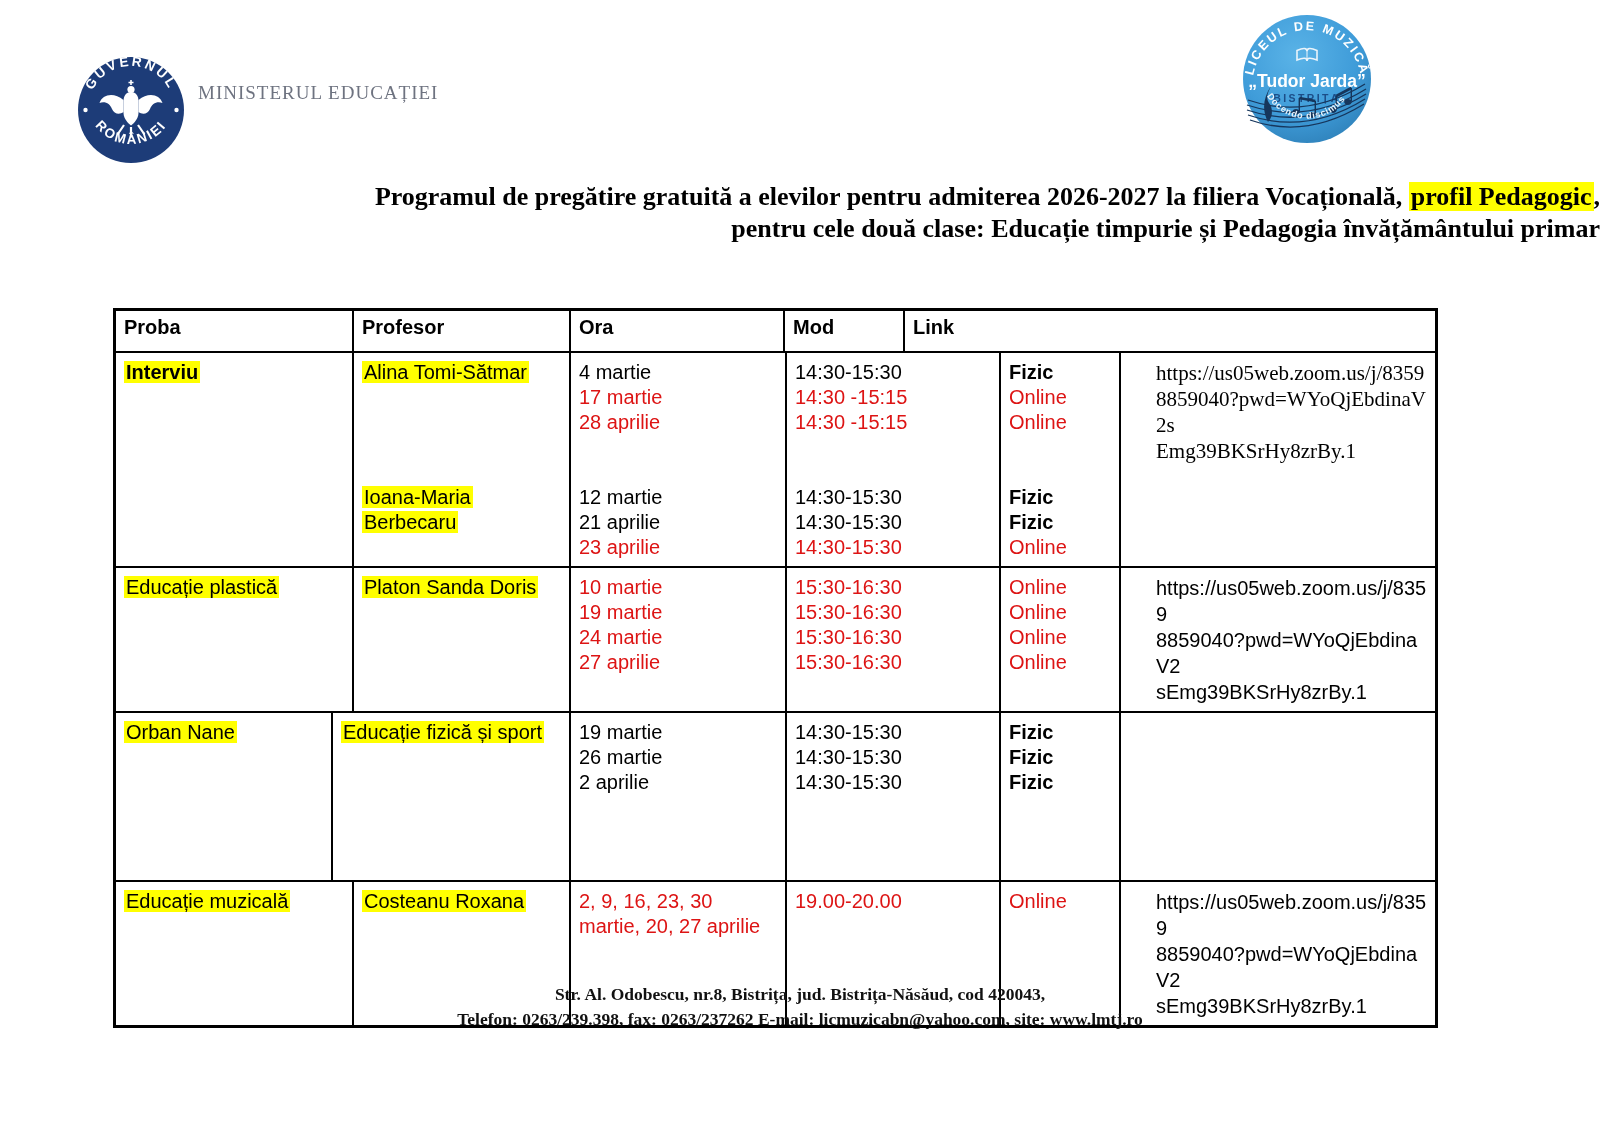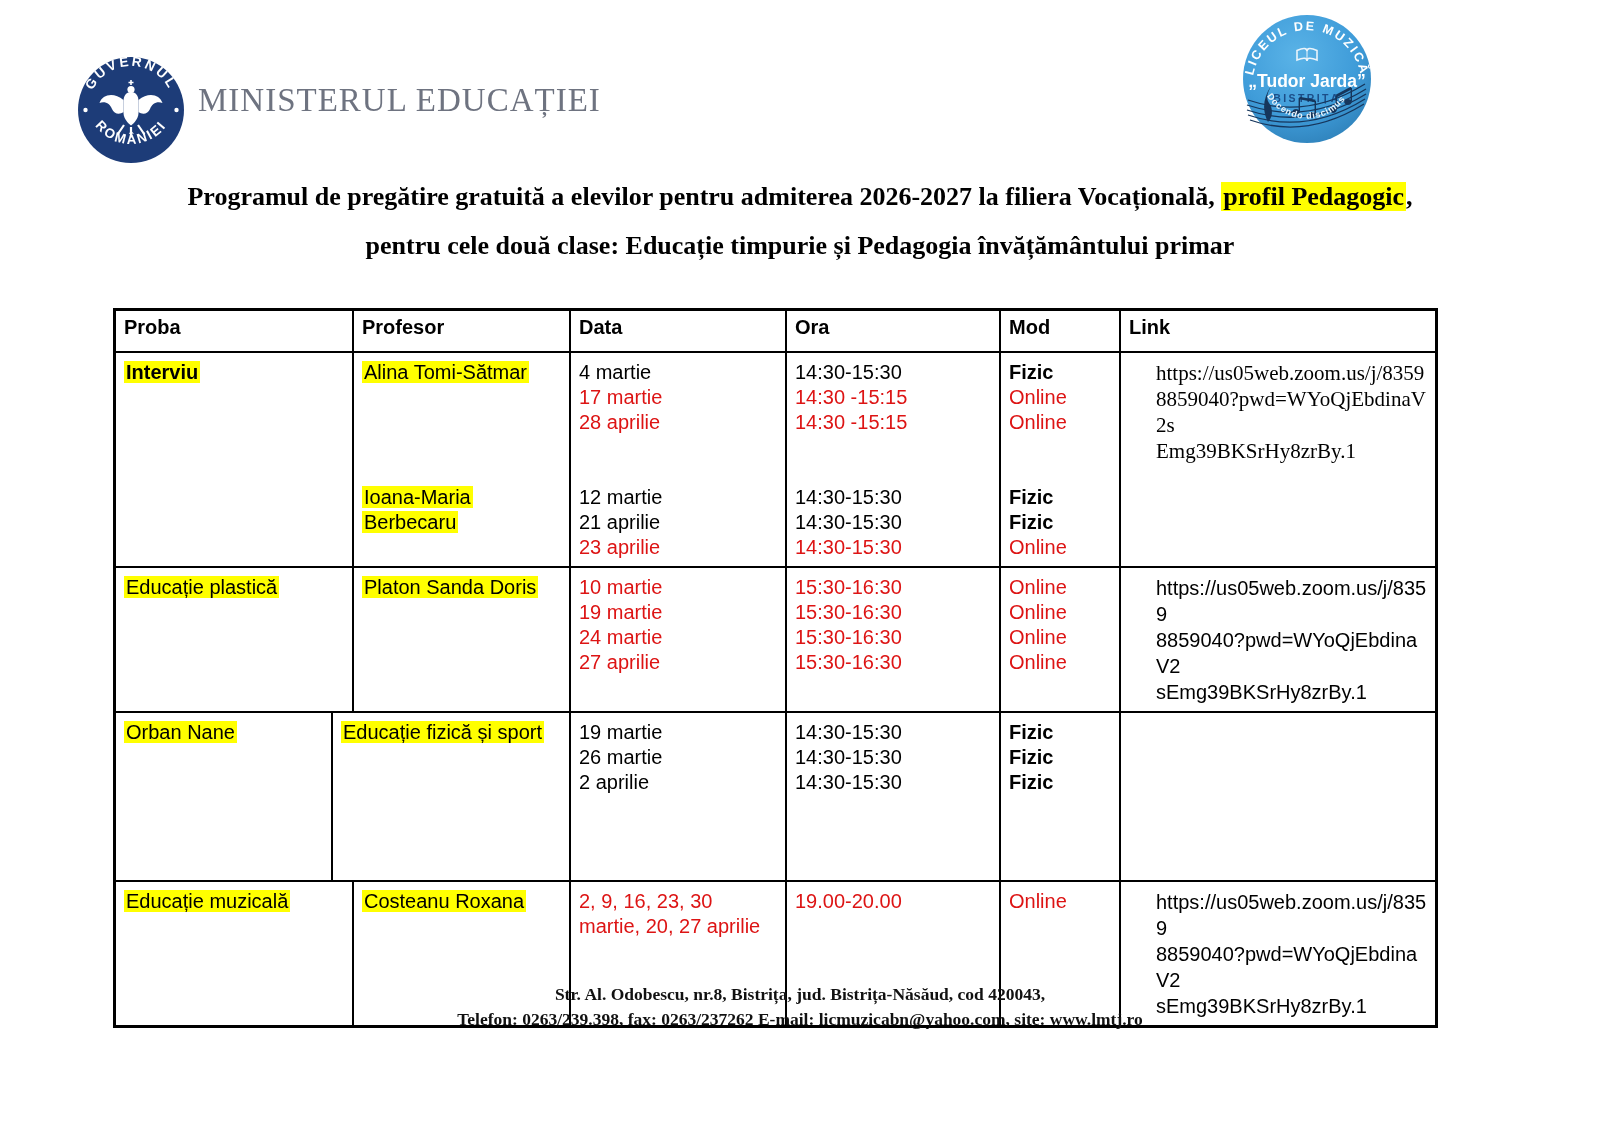--- a/index.html
+++ b/index.html
@@ -3,29 +3,29 @@
 <meta charset="utf-8">
 <style>
   html,body{margin:0;padding:0;background:#e8e8e8;}
   .page{position:relative;width:1600px;height:1132px;background:#fff;margin:0 auto;
         font-family:"Liberation Sans","DejaVu Sans",sans-serif;overflow:hidden;}
 
   
   .gov-logo{position:absolute;left:76px;top:55px;width:110px;height:110px;}
   .ministry{position:absolute;left:198px;top:82px;
             font-family:"Liberation Serif","DejaVu Serif",serif;
-            font-size:33px;letter-spacing:1px;color:var(--ministry-gray);}
+            font-size:19px;letter-spacing:1px;color:var(--ministry-gray);}
   .school-logo{position:absolute;left:1238px;top:12px;width:138px;height:138px;}
   svg text{font-family:"Liberation Sans","DejaVu Sans",sans-serif;}
 
   
-  .title{position:absolute;left:0;width:1600px;top:182px;text-align:center;
+  .title{position:absolute;left:0;width:1600px;top:182px;text-align:right;
          font-family:"Liberation Serif","DejaVu Serif",serif;font-weight:bold;
          font-size:26px;color:#000;}
-  .title .t2{margin-top:19px;}
+  .title .t2{margin-top:2px;}
   .hl{background:var(--highlight);padding:0 2px;}
 
   
   .tbl{position:absolute;left:113px;top:308px;width:1325px;border:3px solid #000;
        box-sizing:border-box;font-size:20px;color:#000;}
   .tr{display:flex;border-bottom:2px solid #000;box-sizing:border-box;}
   .tr:last-child{border-bottom:none;}
   .td{box-sizing:border-box;border-right:2px solid #000;padding:7px 8px 6px 8px;
       line-height:25px;overflow:hidden;}
   .td:last-child{border-right:none;}
@@ -122,21 +122,20 @@
 
   <div class="title">
     <div class="t1"><span>Programul de pregătire gratuită a elevilor pentru admiterea 2026-2027 la filiera Vocațională, </span><span class="hl">profil Pedagogic</span><span>,</span></div>
     <div class="t2">pentru cele două clase: Educație timpurie și  Pedagogia învățământului primar</div>
   </div>
 
   <div class="tbl" id="schedule">
       <div class="tr thead">
         <div class="td col0">Proba</div>
         <div class="td col1">Profesor</div>
-        <div class="td col2">Data</div>
         <div class="td col3">Ora</div>
         <div class="td col4">Mod</div>
         <div class="td col5">Link</div>
       </div>
       <div class="tr" style="min-height: 215px;">
         <div class="td col0">
           <div class="ln b"><span class="hl">Interviu</span></div>
         </div>
         <div class="td col1">
           <div class="ln"><span class="hl">Alina Tomi-Sătmar</span></div>

